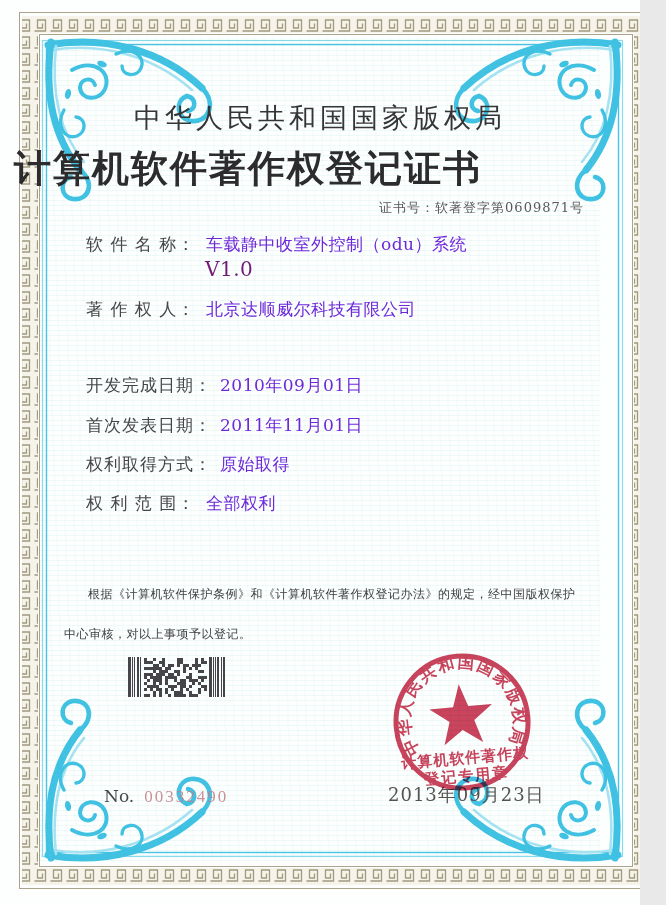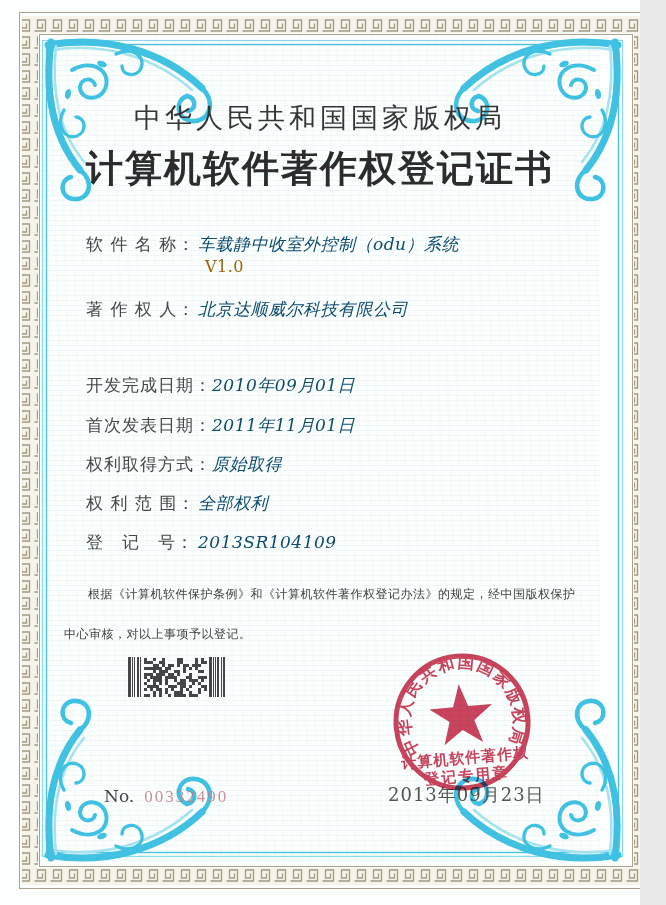--- a/index.html
+++ b/index.html
@@ -14,30 +14,30 @@
       repeating-linear-gradient(0deg, rgba(110,195,205,0.10) 0px, rgba(110,195,205,0.10) 1px, transparent 1px, transparent 5px),
       repeating-linear-gradient(88deg, rgba(150,210,215,0.05) 0px, rgba(150,210,215,0.05) 2px, transparent 2px, transparent 9px);
     pointer-events:none;
   }
   .frame-svg{position:absolute;left:0;top:0;}
   .agency{
     position:absolute;left:0;top:100px;width:100%;text-align:center;
     font-size:27px;letter-spacing:4px;color:#353537;font-weight:500;
   }
   .title{
-    position:absolute;left:0;top:144px;width:100%;text-align:center;
+    position:absolute;left:14px;top:144px;width:100%;
     font-size:37px;font-weight:bold;letter-spacing:2px;color:#2c2c2e;
   }
   .certno{
     position:absolute;top:199px;right:56px;font-size:13px;color:#58585a;letter-spacing:1px;
   }
   .field{position:absolute;left:86px;font-size:17px;color:#464649;white-space:nowrap;}
   .flabel{display:inline-block;min-width:112px;letter-spacing:1px;}
-  .fvalue{letter-spacing:0.5px;color:#0c4a6e;font-style:italic;}
-  .fvalue2{position:absolute;left:205px;top:257px;font-size:16px;color:#a16207;letter-spacing:0.5px;}
+  .fvalue{margin-left:8px;letter-spacing:0.5px;color:#6d28d9;}
+  .fvalue2{position:absolute;left:205px;top:257px;font-size:20px;color:#701a75;letter-spacing:0.5px;}
   .statement{
     position:absolute;left:64px;top:574px;width:517px;
     font-size:12px;line-height:40px;color:#404043;text-indent:2em;letter-spacing:0.5px;
   }
   .barcode{position:absolute;left:128px;top:657px;width:108px;height:40px;}
   .seal-date{
     position:absolute;left:388px;top:783px;font-size:18px;color:#54534f;letter-spacing:1px;z-index:1;
   }
   .seal{
     position:absolute;left:382px;top:642px;width:160px;height:160px;z-index:2;
@@ -90,20 +90,23 @@
     <use href="#fl" xlink:href="#fl" transform="translate(44,38)"></use>
     <use href="#fl" xlink:href="#fl" transform="translate(622,38) scale(-1,1)"></use>
     <use href="#fl" xlink:href="#fl" transform="translate(44,862) scale(1,-1)"></use>
     <use href="#fl" xlink:href="#fl" transform="translate(622,862) scale(-1,-1)"></use>
   </svg>
 
   <div class="texture"></div>
 
   <div class="agency">中华人民共和国国家版权局</div>
   <div class="title">计算机软件著作权登记证书</div>
+  <div class="certno">
+    <span>证书号：</span><span>软著登字第0609871号</span>
+  </div>
 
   <div class="field" style="top:233px">
     <span class="flabel">软 件 名 称：</span><span class="fvalue">车载静中收室外控制（odu）系统</span>
   </div>
   <div class="fvalue2">V1.0</div>
 
   <div class="field" style="top:298px">
     <span class="flabel">著 作 权 人：</span><span class="fvalue">北京达顺威尔科技有限公司</span>
   </div>
 
@@ -116,23 +119,20 @@
   </div>
 
   <div class="field" style="top:453px">
     <span class="flabel">权利取得方式：</span><span class="fvalue">原始取得</span>
   </div>
 
   <div class="field" style="top:492px">
     <span class="flabel">权 利 范 围：</span><span class="fvalue">全部权利</span>
   </div>
 
-  <div class="field" style="top:531px">
-    <span class="flabel">登　记　号：</span><span class="fvalue">2013SR104109</span>
-  </div>
 
   <div class="statement">根据《计算机软件保护条例》和《计算机软件著作权登记办法》的规定，经中国版权保护中心审核，对以上事项予以登记。</div>
 
   <svg class="barcode" id="barcode-svg" width="108" height="40" viewBox="0 0 108 40">
       <rect x="0" y="0" width="3" height="40" fill="#46464a"></rect>
       <rect x="4" y="0" width="1" height="40" fill="#46464a"></rect>
       <rect x="6" y="0" width="1" height="40" fill="#46464a"></rect>
       <rect x="9" y="0" width="2" height="40" fill="#46464a"></rect>
       <rect x="12" y="0" width="1" height="40" fill="#46464a"></rect>
       <rect x="16" y="1" width="3" height="3" fill="#46464a"></rect>

